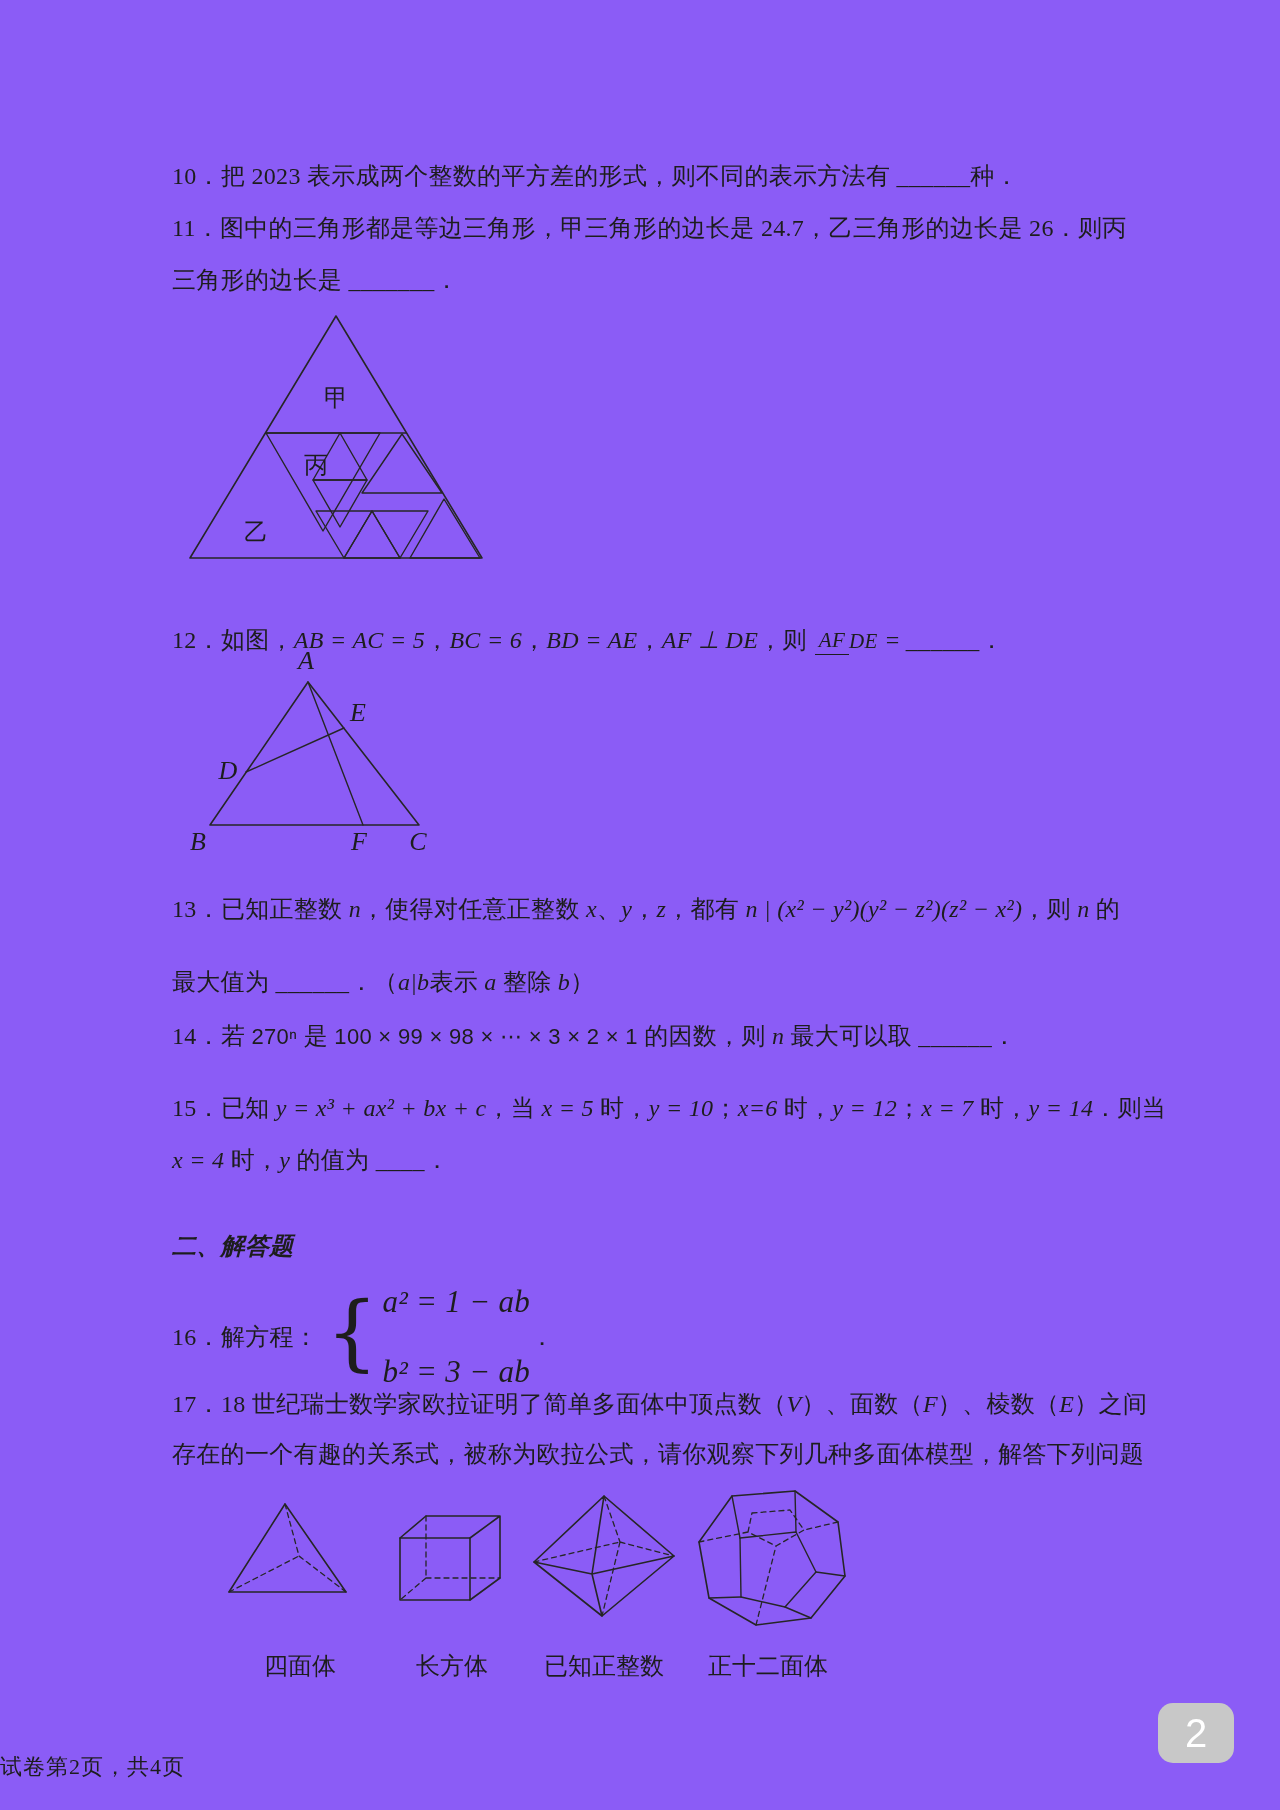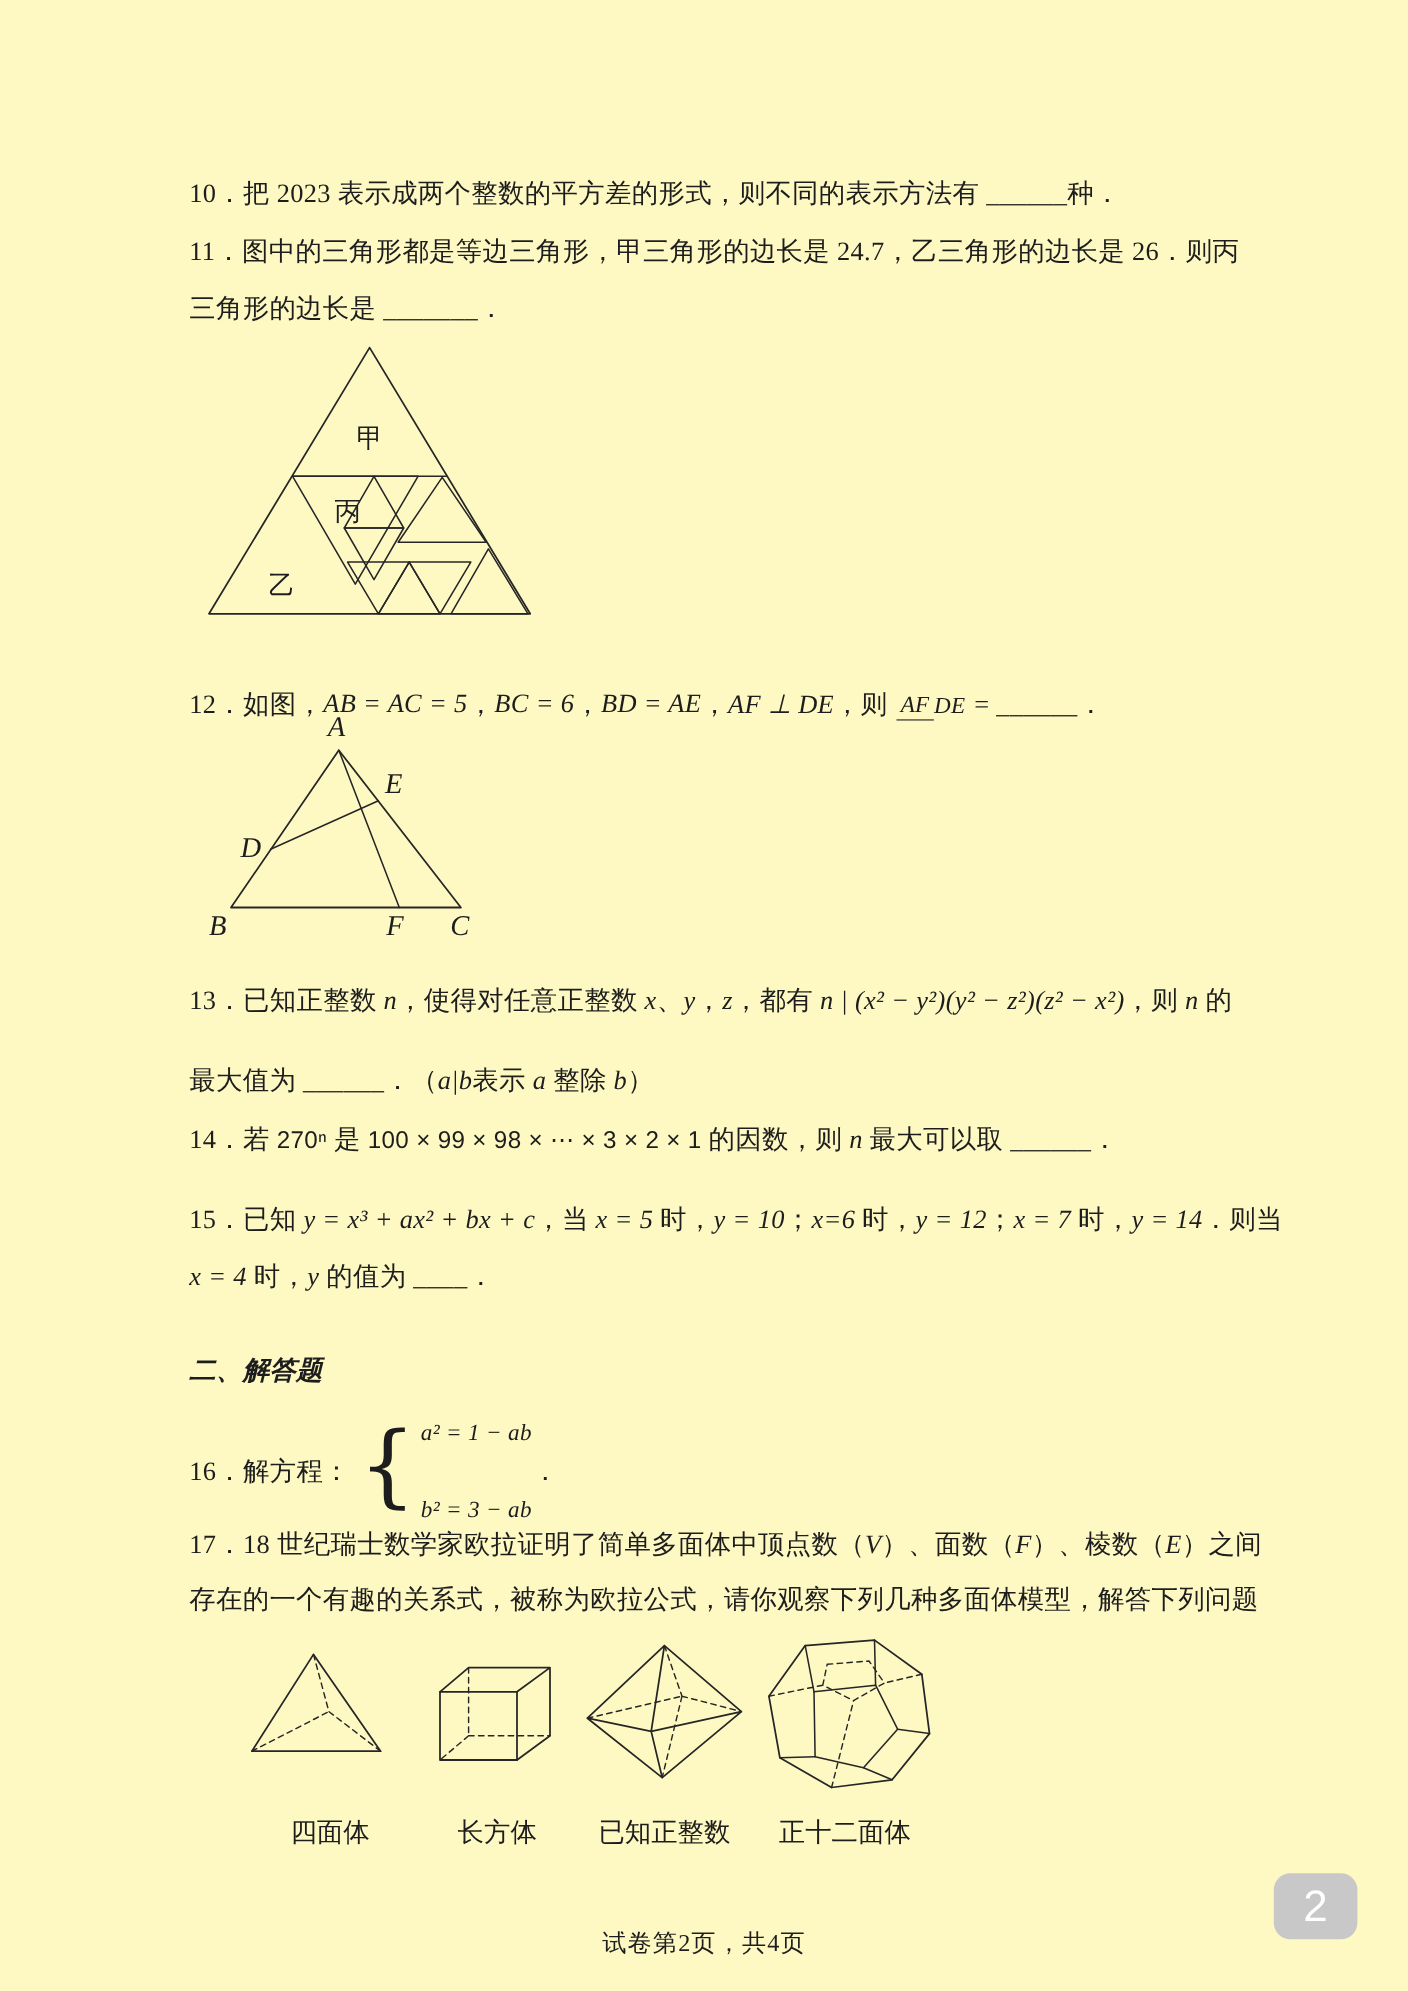--- a/index.html
+++ b/index.html
@@ -1,36 +1,36 @@
 <!DOCTYPE html>
 <html><head>
 <meta charset="utf-8">
 <style>
   html,body{margin:0;padding:0;background:#ffffff;}
-  .page{position:relative;width:1280px;height:1810px;background:#fef9c3;overflow:hidden;
+  .page{position:relative;width:1280px;height:1810px;background:#8b5cf6;overflow:hidden;
         font-family:"Liberation Serif","DejaVu Serif",serif;color:#1d1d1d;}
   .line{position:absolute;left:172px;white-space:nowrap;font-size:24px;letter-spacing:.3px;}
   .m{font-style:italic;font-family:Liberation Serif, serif;}
   .sans{font-family:Liberation Sans, sans-serif;font-size:22px;}
   .row{display:flex;align-items:center;margin-top:16px;}
   .bold{font-weight:bold;font-style:italic;}
   .frac{display:inline-flex;align-items:center;font-style:italic;
         font-size:21px;line-height:1.25;margin:0 8px;transform:translateY(1px);}
   .frac .fn{border-bottom:1.6px solid #1d1d1d;padding:0 4px;}
   .brace{font-size:82px;font-weight:300;line-height:.9;margin:0 4px 8px 8px;font-family:"DejaVu Serif",serif;}
-  .sys{display:inline-flex;flex-direction:column;font-style:italic;font-size:21px;line-height:36px;gap:34px;}
+  .sys{display:inline-flex;flex-direction:column;font-style:italic;font-size:31px;line-height:36px;gap:34px;}
   .fig{position:absolute;overflow:visible;}
   .fig path, .fig polygon{fill:none;stroke:#262626;stroke-width:1.6;stroke-linejoin:round;stroke-linecap:round;}
   .fig .thin{stroke-width:1.4;}
   .fig .dash{stroke-dasharray:5,4;stroke-width:1.3;}
   .fig text{fill:#1d1d1d;stroke:none;font-family:"Liberation Serif",serif;}
   .fig .zh{font-size:24px;}
   .fig .it{font-size:26px;font-style:italic;}
   .cap{position:absolute;transform:translateX(-50%);font-size:24px;white-space:nowrap;}
-  .footer{position:absolute;left:0;top:1752px;width:100%;text-align:center;font-size:22px;letter-spacing:1px;}
+  .footer{position:absolute;left:0;top:1752px;width:100%;text-align:left;font-size:22px;letter-spacing:1px;}
   .badge{position:absolute;left:1158px;top:1703px;width:76px;height:60px;background:#c8c8c8;border-radius:15px;
          color:#ffffff;font:400 40px "Liberation Sans","DejaVu Sans",sans-serif;
          display:flex;align-items:center;justify-content:center;}
 </style>
 </head>
 <body>
 
 <div class="page">
 
   <div class="line" style="top:160px">

